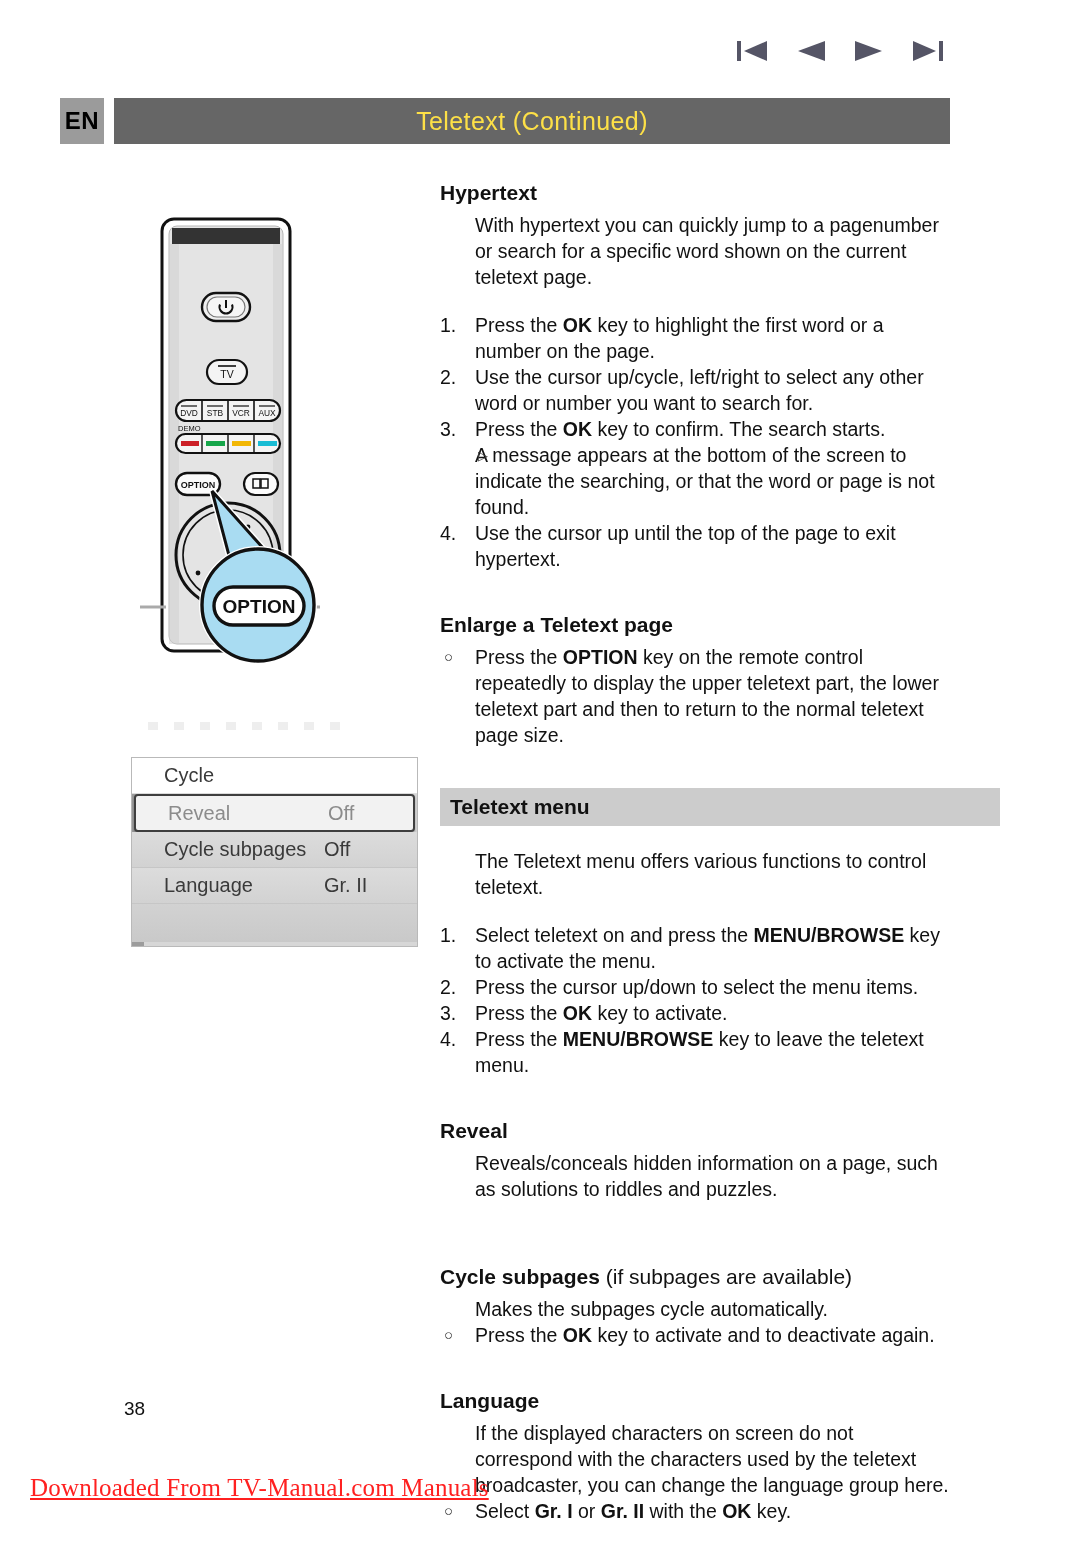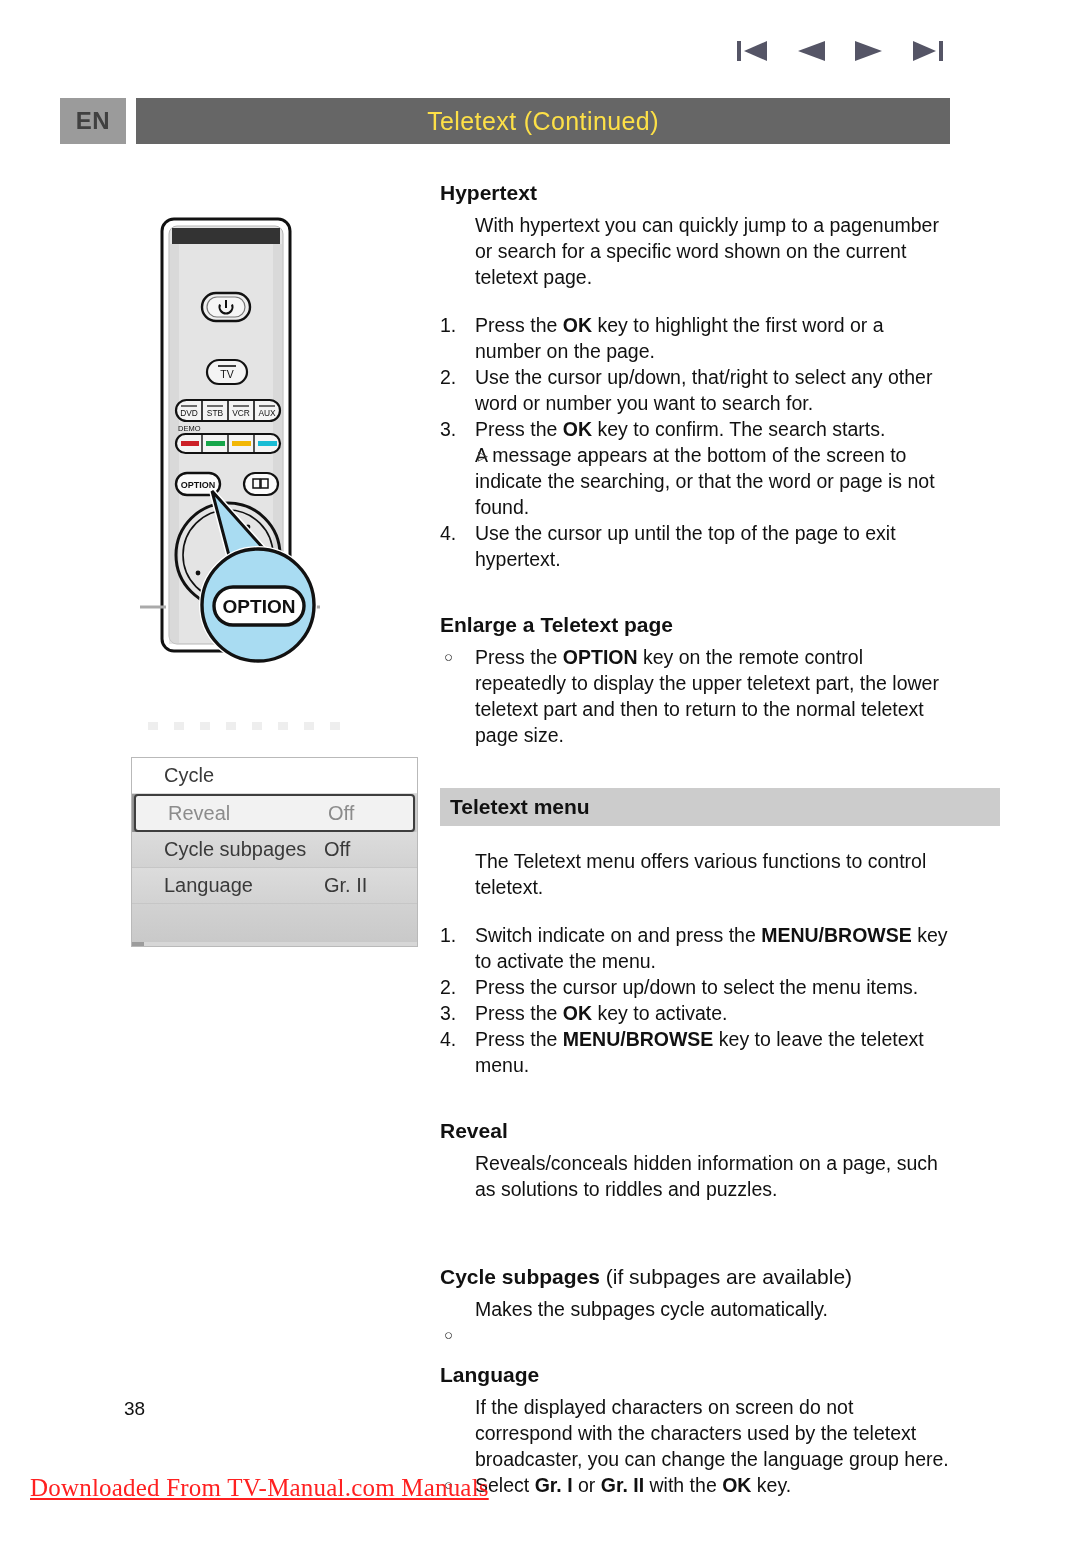--- a/index.html
+++ b/index.html
@@ -19,23 +19,23 @@
   }
   .topnav svg { display: block; }
 
   
   .hdr-row {
     position: absolute; top: 98px; left: 60px;
     width: 890px; height: 46px;
     display: flex; align-items: stretch;
   }
   .lang-badge {
-    width: 66px; background: #9b9b9b;
+    width: 44px; background: #9b9b9b;
     display: flex; align-items: center; justify-content: center;
-    color: #404040; font-weight: bold; font-size: 24px; letter-spacing: .5px;
+    color: #000000; font-weight: bold; font-size: 24px; letter-spacing: .5px;
   }
   .hdr-bar {
     flex: 1; margin-left: 10px; background: #666666;
     display: flex; align-items: center; justify-content: center;
     color: #fde047; font-size: 25px; font-weight: normal;
     letter-spacing: .4px;
   }
 
   
   .remote-wrap { position: absolute; left: 140px; top: 215px; width: 215px; height: 455px; }
@@ -264,21 +264,21 @@
 
     <div class="spacer-22"></div>
 
     <ol class="steps">
       <li>
         <span class="num">1.</span>
         <span><span>Press the </span><b>OK</b><span> key to highlight the first word or a number on the page.</span></span>
       </li>
       <li>
         <span class="num">2.</span>
-        <span>Use the cursor up/down, that/right to select any other word or number you want to search for.</span>
+        <span>Use the cursor up/cycle, left/right to select any other word or number you want to search for.</span>
       </li>
       <li>
         <span class="num">3.</span>
         <span><span>Press the </span><b>OK</b><span> key to confirm. The search starts.</span></span>
       </li>
       <li class="sub-bul">
         <span class="tmark">▷</span>
         <span>A message appears at the bottom of the screen to indicate the searching, or that the word or page is not found.</span>
       </li>
       <li>
@@ -302,21 +302,21 @@
     <div class="sub-band">Teletext menu</div>
 
     <div class="spacer-22"></div>
     <div class="para" style="margin-left:35px">The Teletext menu offers various functions to control teletext.</div>
 
     <div class="spacer-22"></div>
 
     <ol class="steps">
       <li>
         <span class="num">1.</span>
-        <span><span>Switch indicate on and press the </span><b>MENU/BROWSE</b><span> key to activate the menu.</span></span>
+        <span><span>Select teletext on and press the </span><b>MENU/BROWSE</b><span> key to activate the menu.</span></span>
       </li>
       <li>
         <span class="num">2.</span>
         <span>Press the cursor up/down to select the menu items.</span>
       </li>
       <li>
         <span class="num">3.</span>
         <span><span>Press the </span><b>OK</b><span> key to activate.</span></span>
       </li>
       <li>
@@ -331,20 +331,21 @@
     <div class="para">Reveals/conceals hidden information on a page, such as solutions to riddles and puzzles.</div>
 
     <div class="spacer-40"></div>
     <div class="spacer-22"></div>
 
     <h2 class="sec"><span>Cycle subpages</span><span style="font-weight:normal"> (if subpages are available)</span></h2>
     <div class="para">Makes the subpages cycle automatically.</div>
     <ul class="bul">
       <li>
         <span class="bmark">○</span>
+        <span><span>Press the </span><b>OK</b><span> key to activate and to deactivate again.</span></span>
       </li>
     </ul>
 
     <div class="spacer-40"></div>
 
     <h2 class="sec">Language</h2>
     <div class="para">If the displayed characters on screen do not correspond with the characters used by the teletext broadcaster, you can change the language group here.</div>
     <ul class="bul">
       <li>
         <span class="bmark">○</span>

